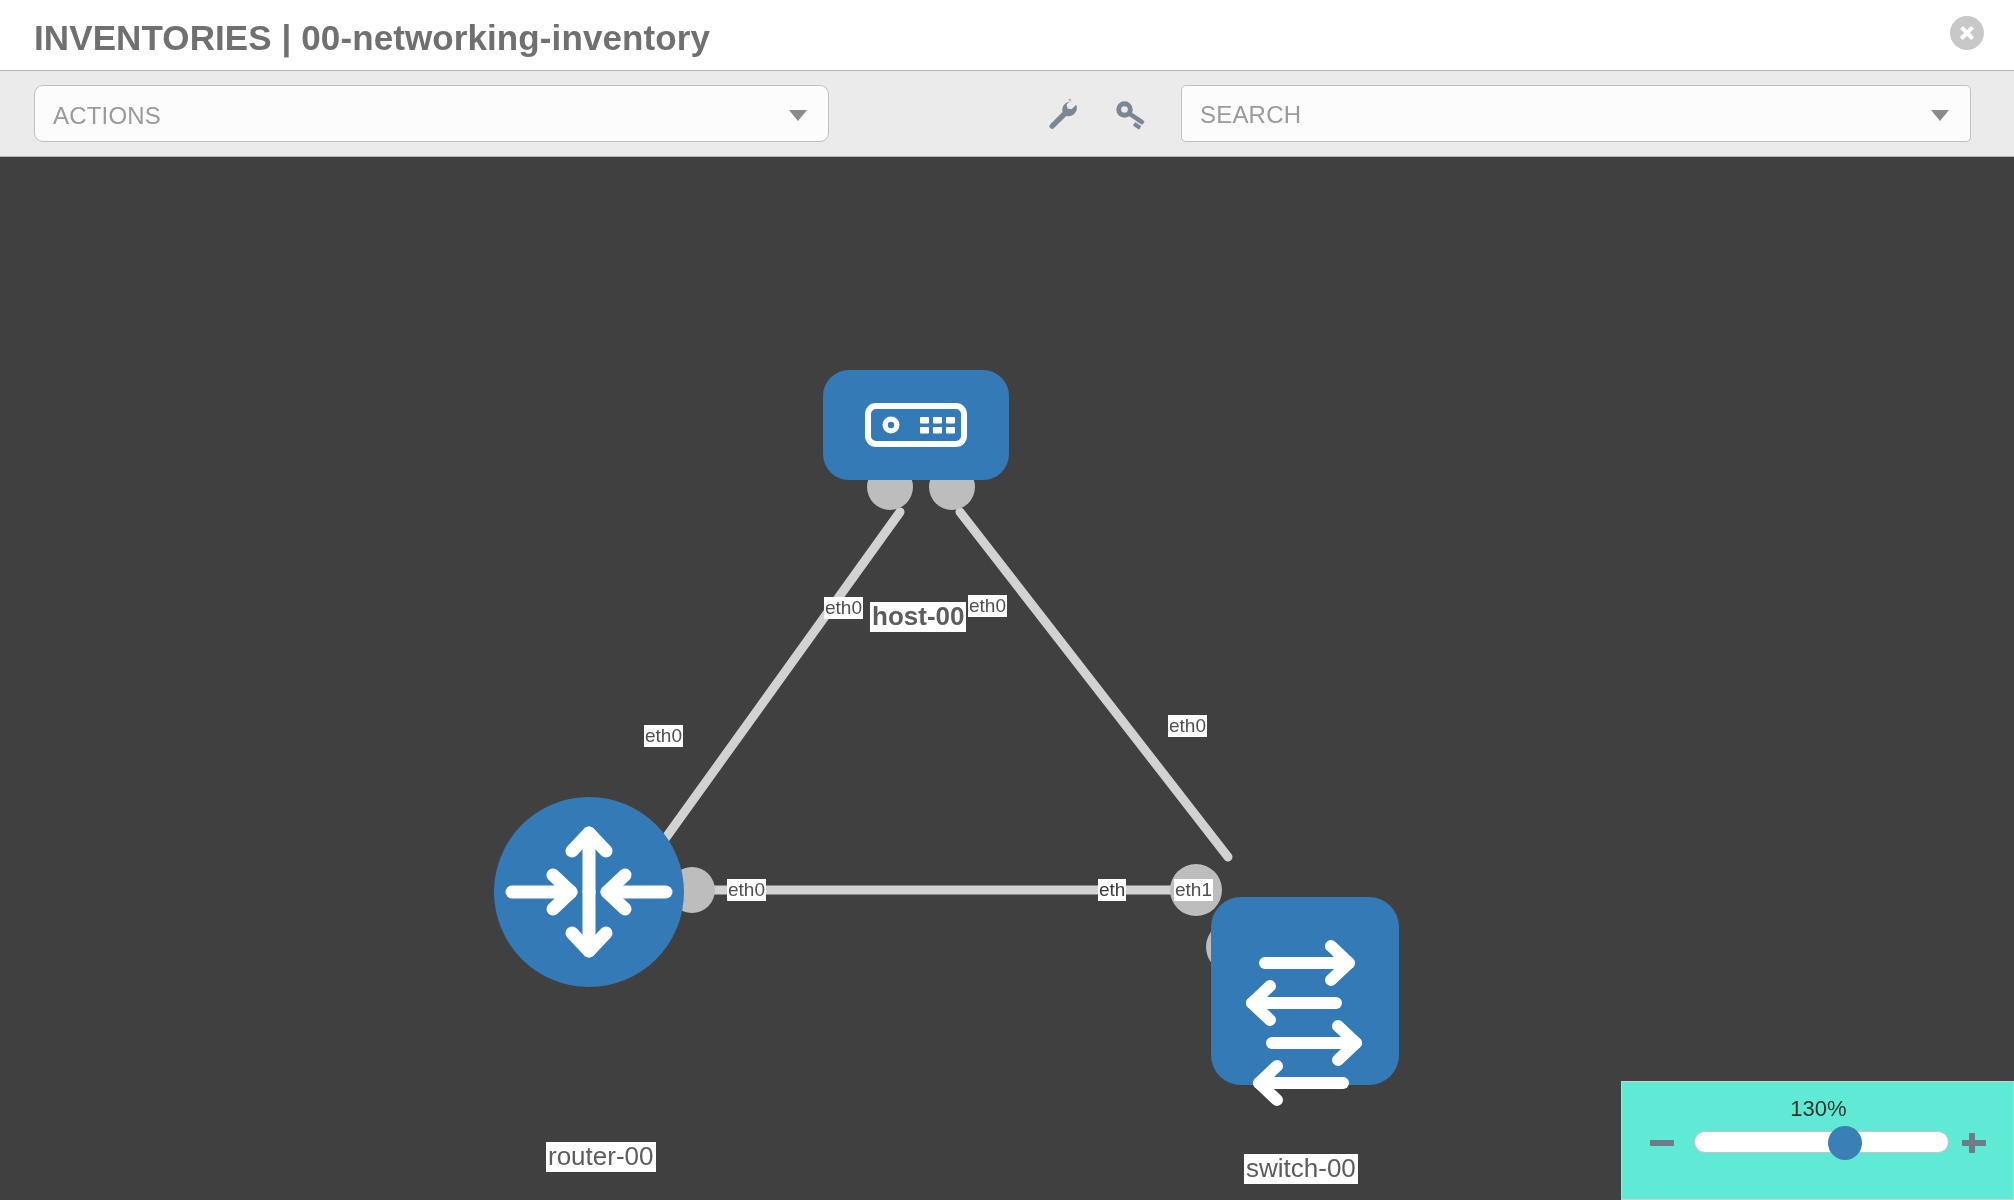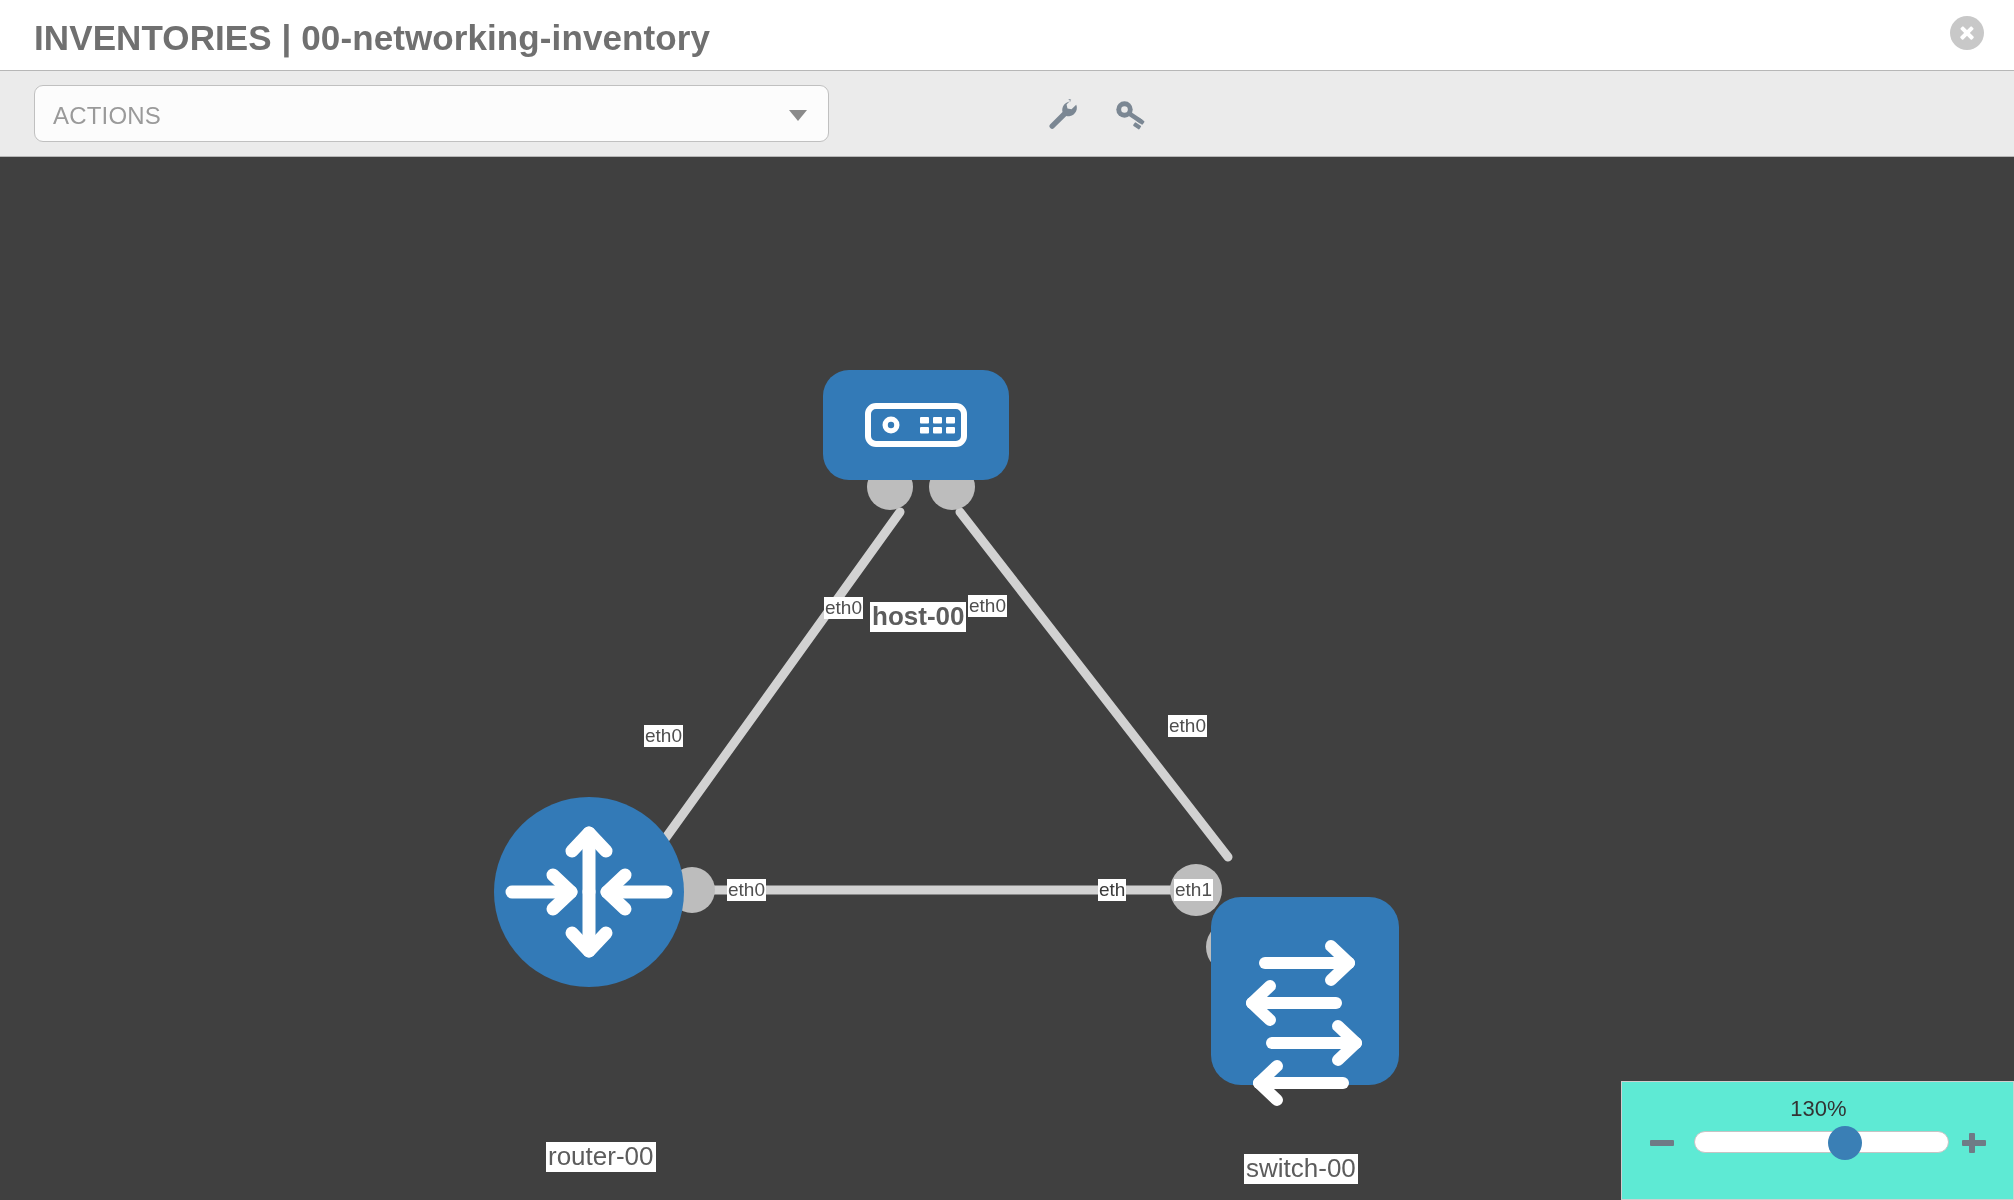--- a/index.html
+++ b/index.html
@@ -266,20 +266,24 @@
       <g fill="#7b8793">
         <circle cx="13.5" cy="14.5" r="8.2"></circle>
         <circle cx="13.5" cy="14.5" r="3.3" fill="#ebebeb"></circle>
         <rect x="19" y="16.3" width="15.5" height="4.6" rx="0.8" transform="rotate(34 19 16.3)"></rect>
         <rect x="27.5" y="22.3" width="7.5" height="4.2" rx="0.8" transform="rotate(34 27.5 22.3)"></rect>
         <rect x="24.2" y="27.0" width="7.5" height="4.2" rx="0.8" transform="rotate(34 24.2 27.0)"></rect>
       </g>
     </svg>
   </span>
 
+  <div class="search-box">
+    <input type="text" placeholder="SEARCH" style="">
+    <span class="caret"></span>
+  </div>
 </div>
 
 <div class="canvas">
 
   <svg class="topology-svg" viewBox="0 0 2014 1043">
 
     <g>
 
       <line x1="652" y1="700" x2="900" y2="355" stroke="#d2d2d2" stroke-width="9" stroke-linecap="round"></line>
 

